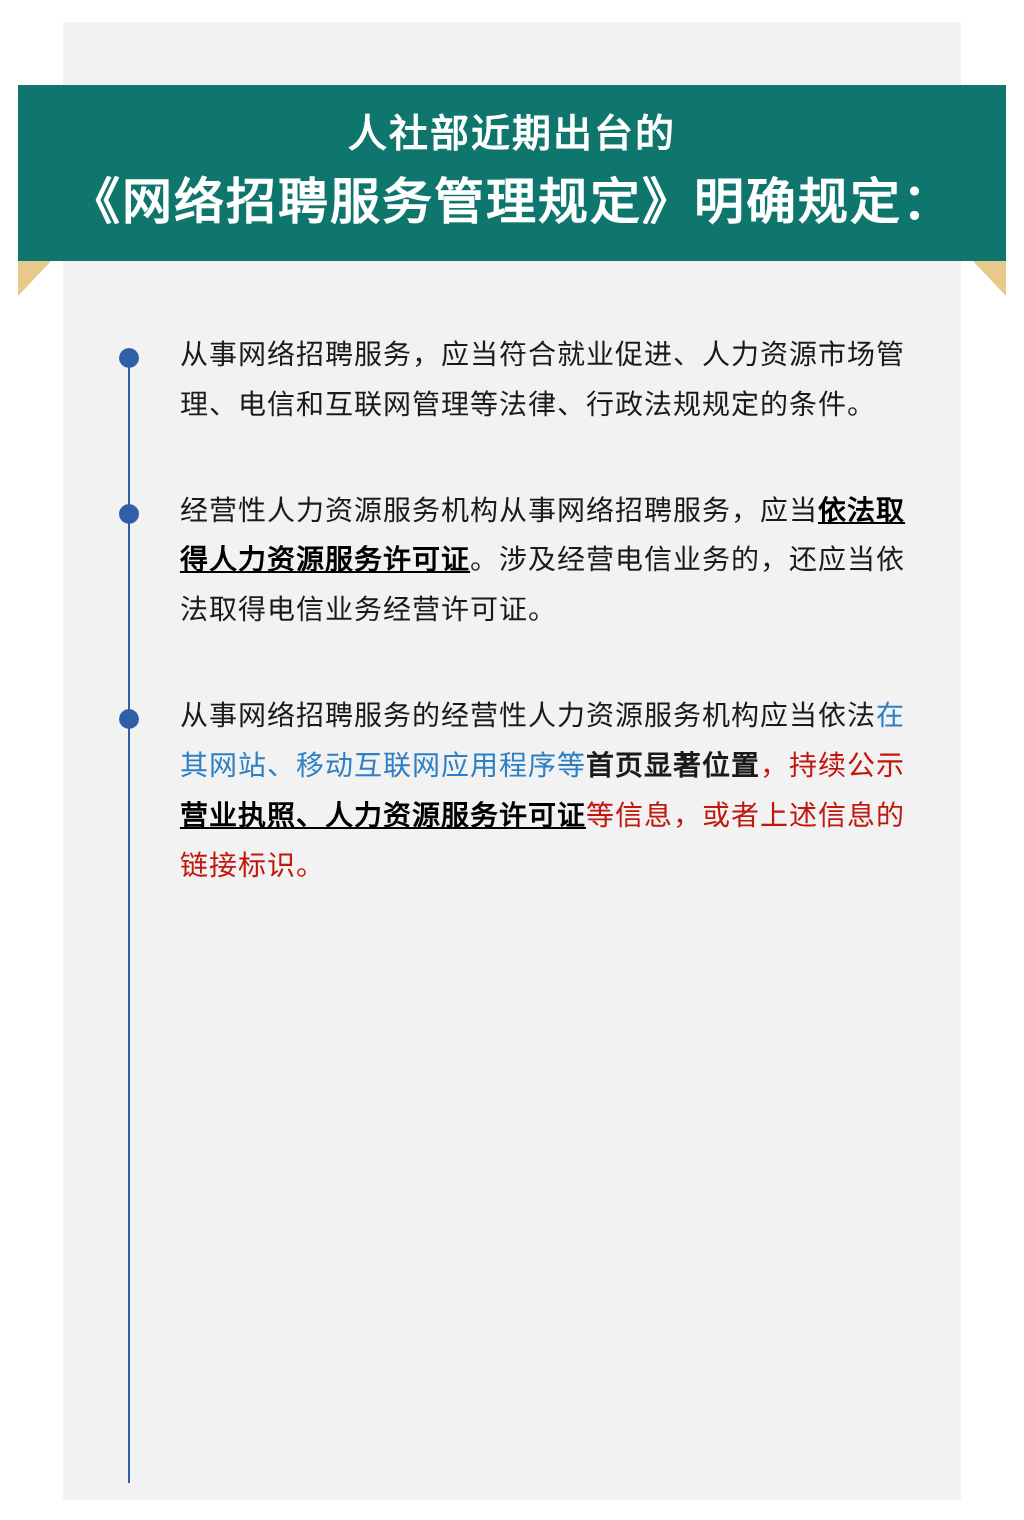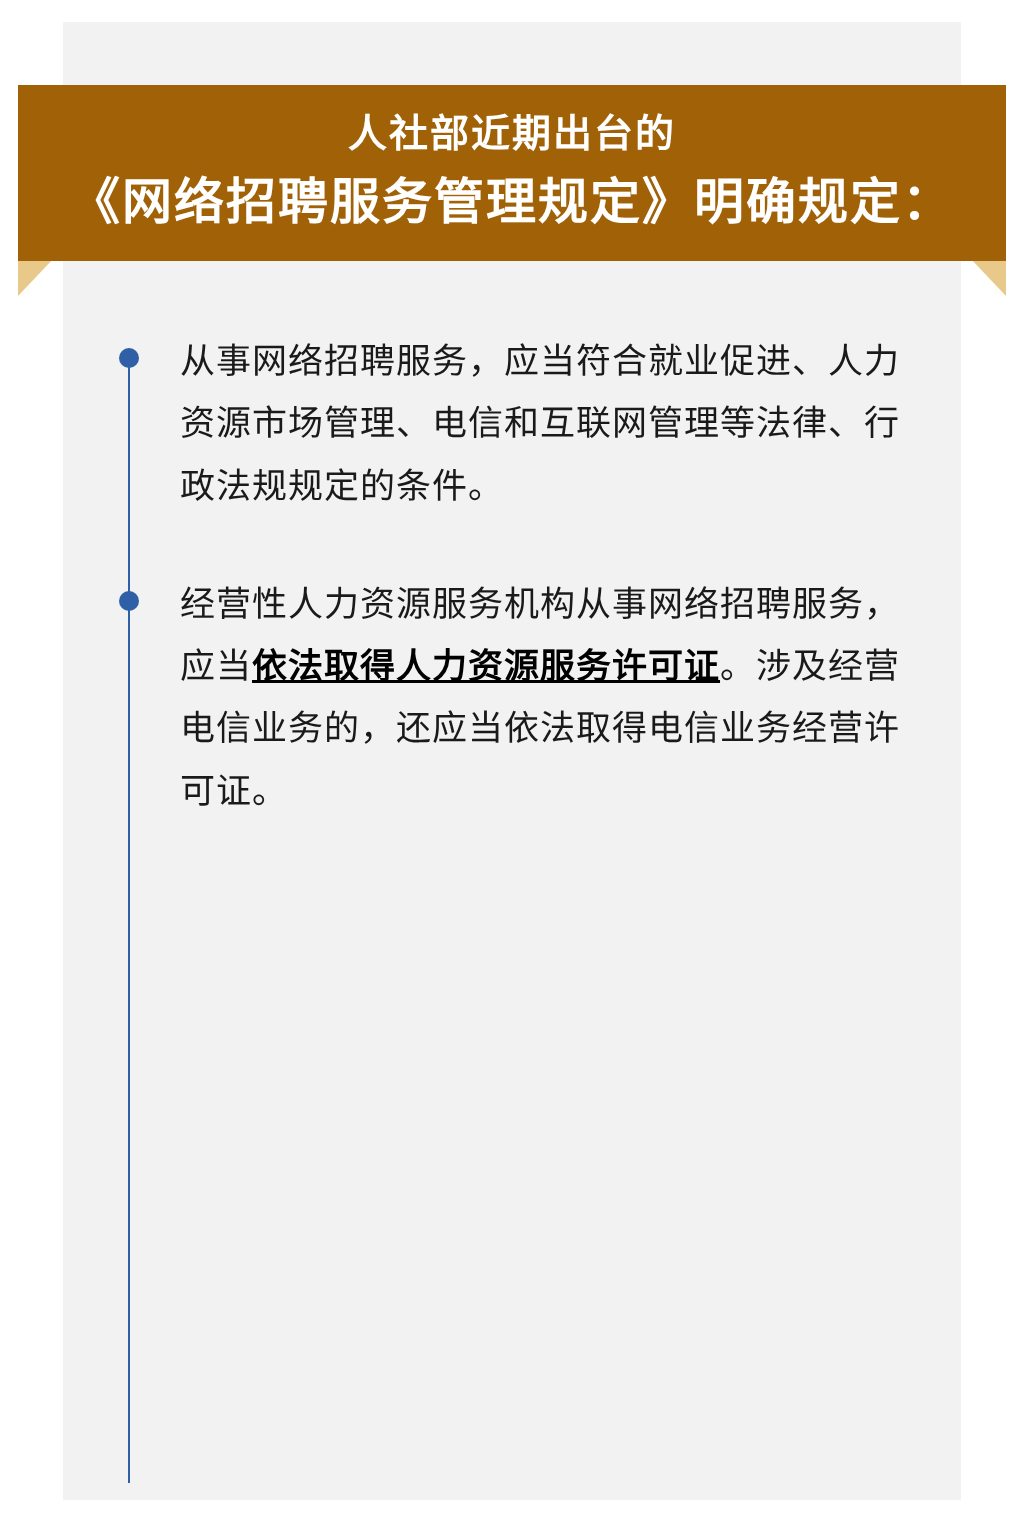--- a/index.html
+++ b/index.html
@@ -46,21 +46,21 @@
     border-width: 0 36px 38px 0;
     border-color: transparent #e9c98a transparent transparent;
   }
   
   .banner {
     position: absolute;
     left: 18px;
     top: 85px;
     width: 988px;
     height: 176px;
-    background: #a16207;
+    background: #0f766e;
     display: flex;
     flex-direction: column;
     align-items: center;
     justify-content: center;
     box-sizing: border-box;
     padding: 8px 20px;
   }
   .banner-line {
     color: #ffffff;
     font-size: 39px;
@@ -97,21 +97,21 @@
     position: absolute;
     left: -9px;
     top: 18px;
     width: 20px;
     height: 20px;
     border-radius: 50%;
     background: #2f5fa6;
   }
   .item p {
     margin: 0;
-    font-size: 35px;
+    font-size: 28px;
     line-height: 1.78;
     color: #1a1a1a;
     letter-spacing: 1px;
     text-align: left;
     font-weight: normal;
   }
   .red {
     color: #000000;
     font-weight: bold;
     text-decoration: underline;
@@ -148,15 +148,19 @@
     <div class="item">
       <span class="bullet"></span>
       <p><span>从事网络招聘服务，应当符合就业促进、人力资源市场管理、电信和互联网管理等法律、行政法规规定的条件。</span></p>
     </div>
 
     <div class="item">
       <span class="bullet"></span>
       <p><span>经营性人力资源服务机构从事网络招聘服务，应当</span><span class="red">依法取得人力资源服务许可证</span><span>。涉及经营电信业务的，还应当依法取得电信业务经营许可证。</span></p>
     </div>
 
+    <div class="item">
+      <span class="bullet"></span>
+      <p><span>从事网络招聘服务的经营性人力资源服务机构应当依法</span><span class="blue">在其网站、移动互联网应用程序等</span><span class="dark">首页显著位置</span><span class="red-normal">，持续公示</span><span class="red">营业执照、人力资源服务许可证</span><span class="red-normal">等信息，或者上述信息的链接标识。</span></p>
+    </div>
   </div>
 
 </div>
 
 </body></html>

